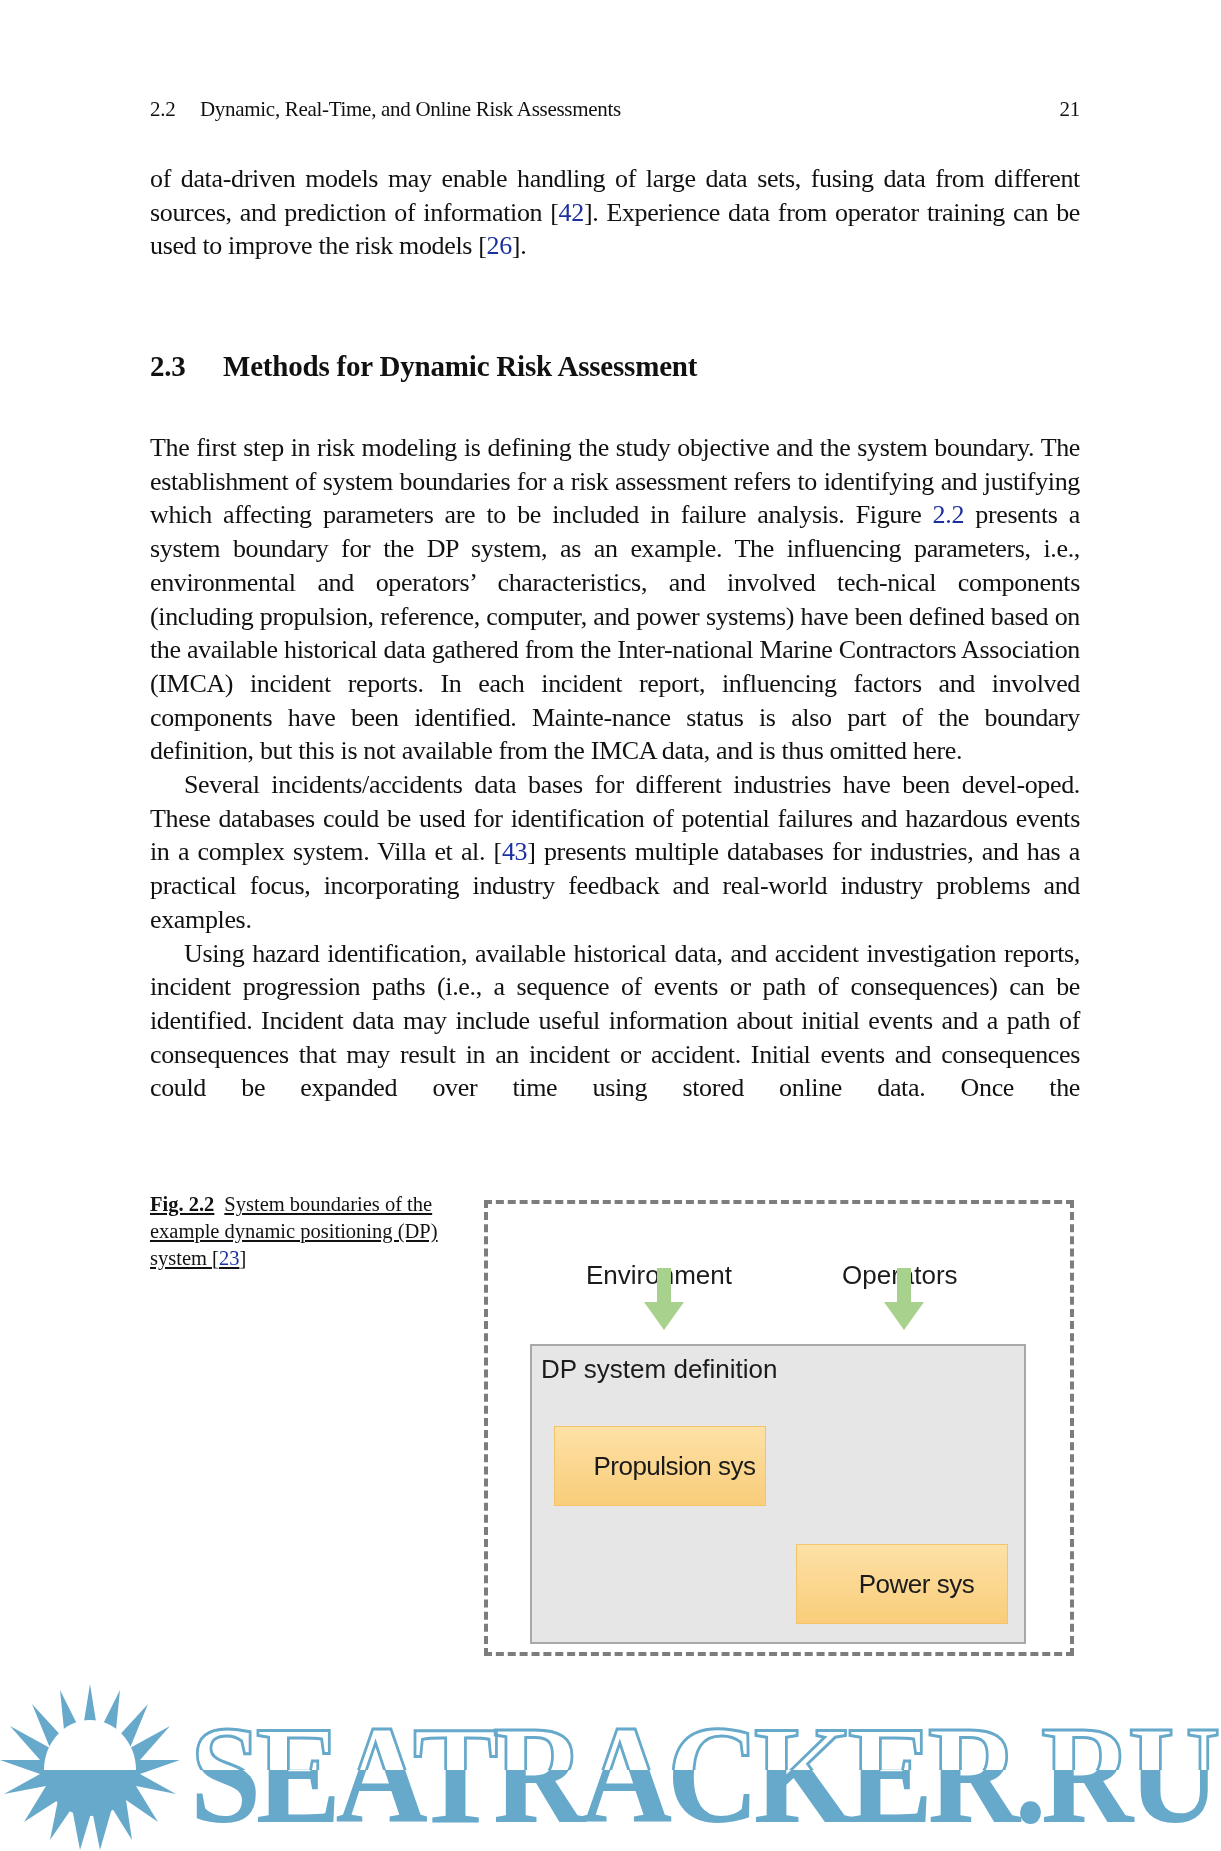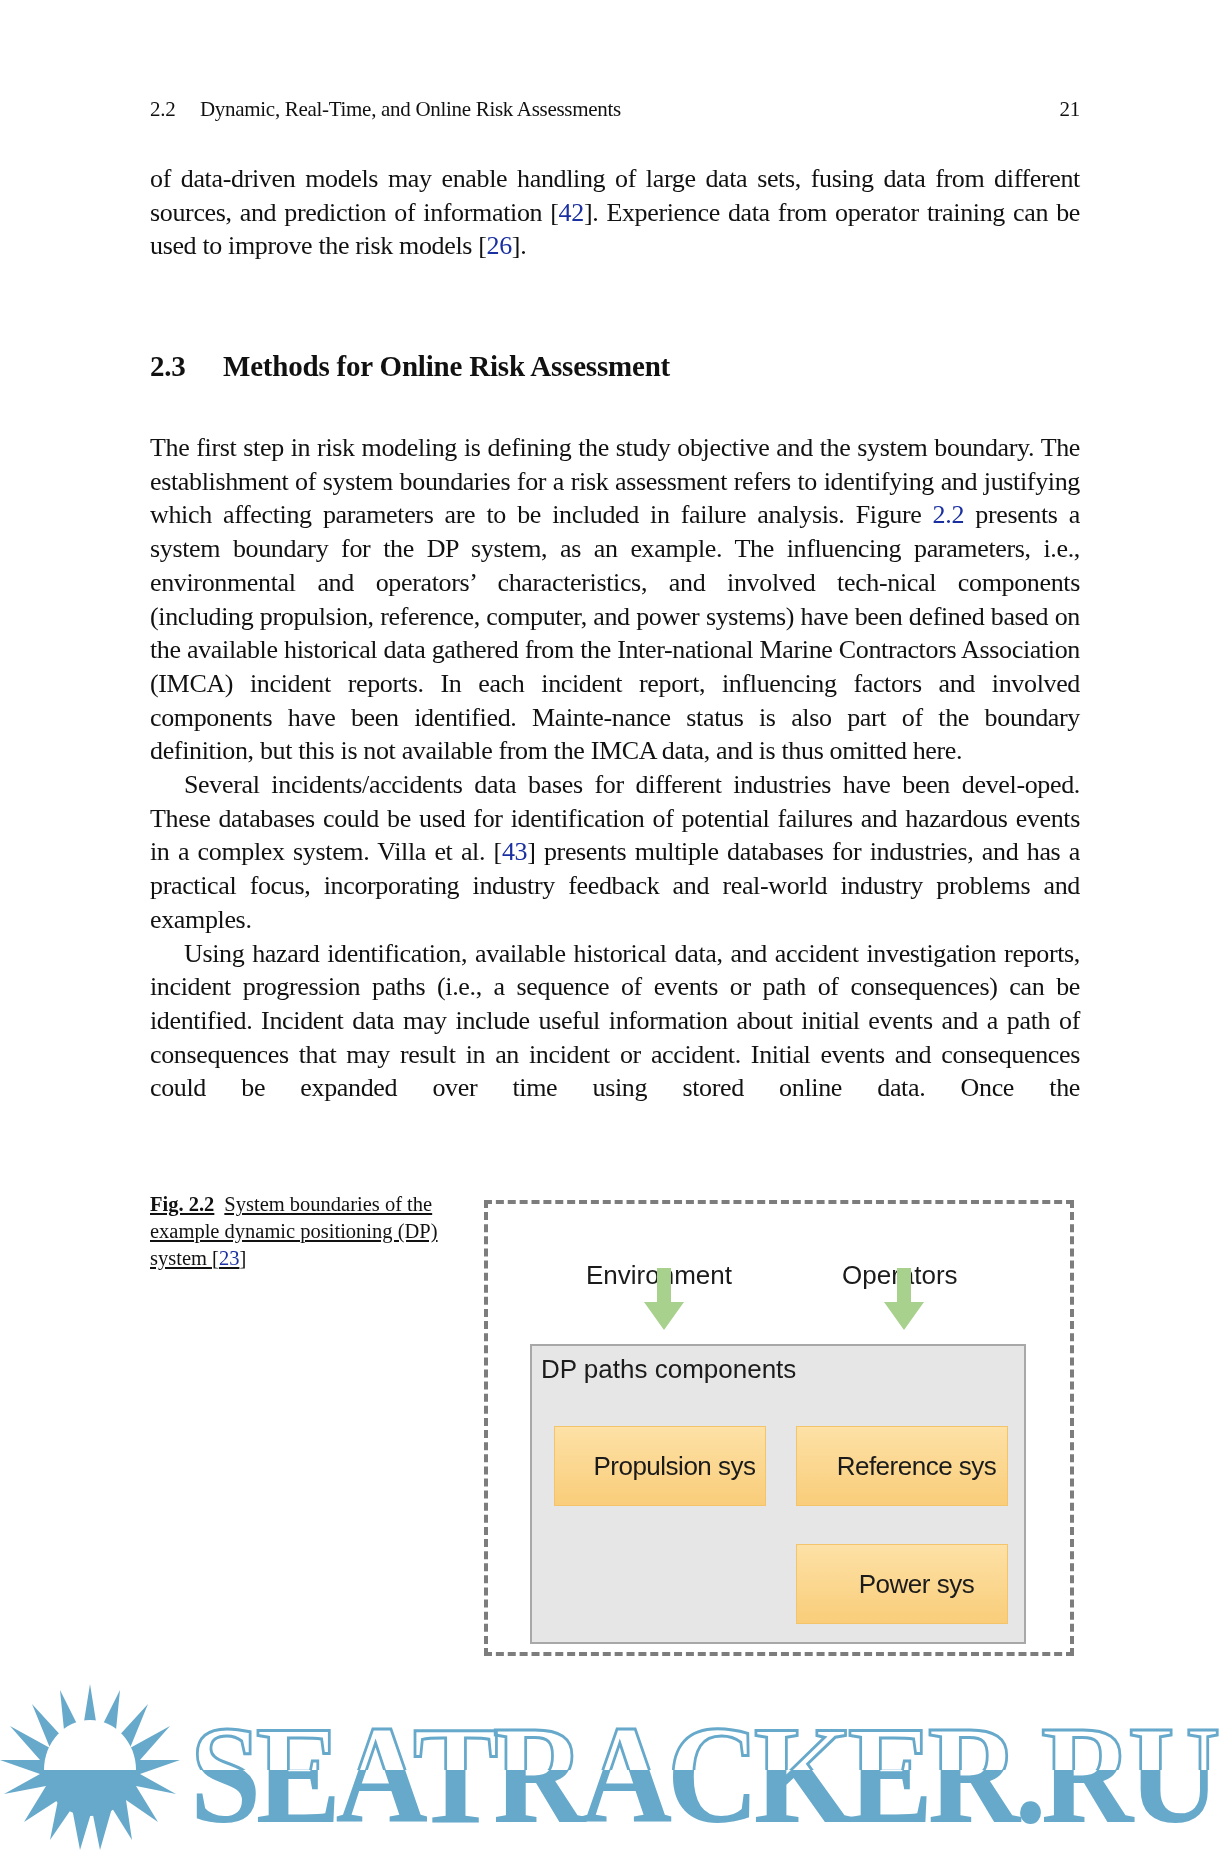--- a/index.html
+++ b/index.html
@@ -157,21 +157,21 @@
 <div class="running-head">
   <span class="sec-num">2.2</span><span>Dynamic, Real-Time, and Online Risk Assessments</span>
   <span class="page-num">21</span>
 </div>
 
 <div class="body-text" id="para-top">
   <p><span>of data-driven models may enable handling of large data sets, fusing data from different sources, and prediction of information [</span><a class="link">42</a><span>]. Experience data from operator training can be used to improve the risk models [</span><a class="link">26</a><span>].</span></p>
 </div>
 
 <h2 class="section-heading" style="margin:0">
-  <span class="num">2.3</span><span>Methods for Online Risk Assessment</span>
+  <span class="num">2.3</span><span>Methods for Dynamic Risk Assessment</span>
 </h2>
 
 <div class="body-text" id="para-main">
   <p><span>The first step in risk modeling is defining the study objective and the system boundary. The establishment of system boundaries for a risk assessment refers to identifying and justifying which affecting parameters are to be included in failure analysis. Figure </span><a class="link">2.2</a><span> presents a system boundary for the DP system, as an example. The influencing parameters, i.e., environmental and operators’ characteristics, and involved tech-nical components (including propulsion, reference, computer, and power systems) have been defined based on the available historical data gathered from the Inter-national Marine Contractors Association (IMCA) incident reports. In each incident report, influencing factors and involved components have been identified. Mainte-nance status is also part of the boundary definition, but this is not available from the IMCA data, and is thus omitted here.</span></p>
   <p class="indent"><span>Several incidents/accidents data bases for different industries have been devel-oped. These databases could be used for identification of potential failures and hazardous events in a complex system. Villa et al. [</span><a class="link">43</a><span>] presents multiple databases for industries, and has a practical focus, incorporating industry feedback and real-world industry problems and examples.</span></p>
   <p class="indent" style="text-align-last: justify;"><span>Using hazard identification, available historical data, and accident investigation reports, incident progression paths (i.e., a sequence of events or path of consequences) can be identified. Incident data may include useful information about initial events and a path of consequences that may result in an incident or accident. Initial events and consequences could be expanded over time using stored online data. Once the</span></p>
 </div>
 
 <div class="fig-caption">
   <span class="fig-label">Fig. 2.2</span><span>System boundaries of the example dynamic positioning (DP) system [</span><a class="link">23</a><span>]</span>
@@ -184,23 +184,22 @@
   <div class="driver-label" id="label-ops">Operators</div>
 
   <svg class="arrow" id="arrow-env" viewBox="0 0 40 62">
     <polygon points="13,0 27,0 27,34 40,34 20,62 0,34 13,34" fill="#a9d18e"></polygon>
   </svg>
   <svg class="arrow" id="arrow-ops" viewBox="0 0 40 62">
     <polygon points="13,0 27,0 27,34 40,34 20,62 0,34 13,34" fill="#a9d18e"></polygon>
   </svg>
 
   <div class="dp-box">
-    <div class="dp-title">DP paths components</div>
+    <div class="dp-title">DP system definition</div>
     <div class="comp" id="comp-0">Propulsion sys</div>
-    <div class="comp" id="comp-1">Reference sys</div>
     <div class="comp" id="comp-3">Power sys</div>
   </div>
 </div>
 
 <div class="watermark">
   <svg width="1221" height="169" viewBox="0 0 1221 169">
     <defs>
       <clipPath id="lowerHalf">
           <rect x="0" y="88" width="1221" height="90"></rect>
         </clipPath>

